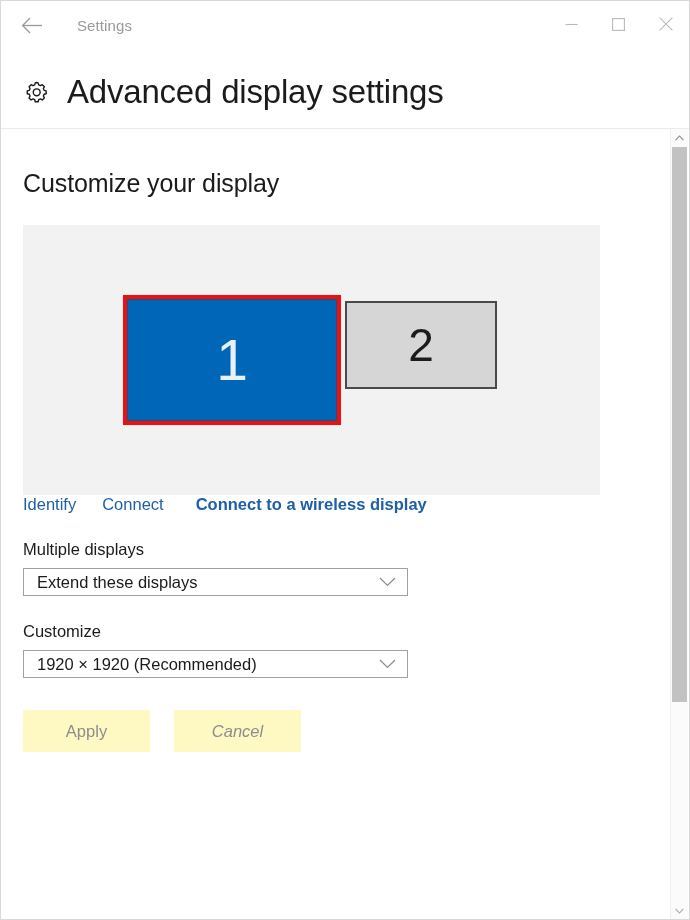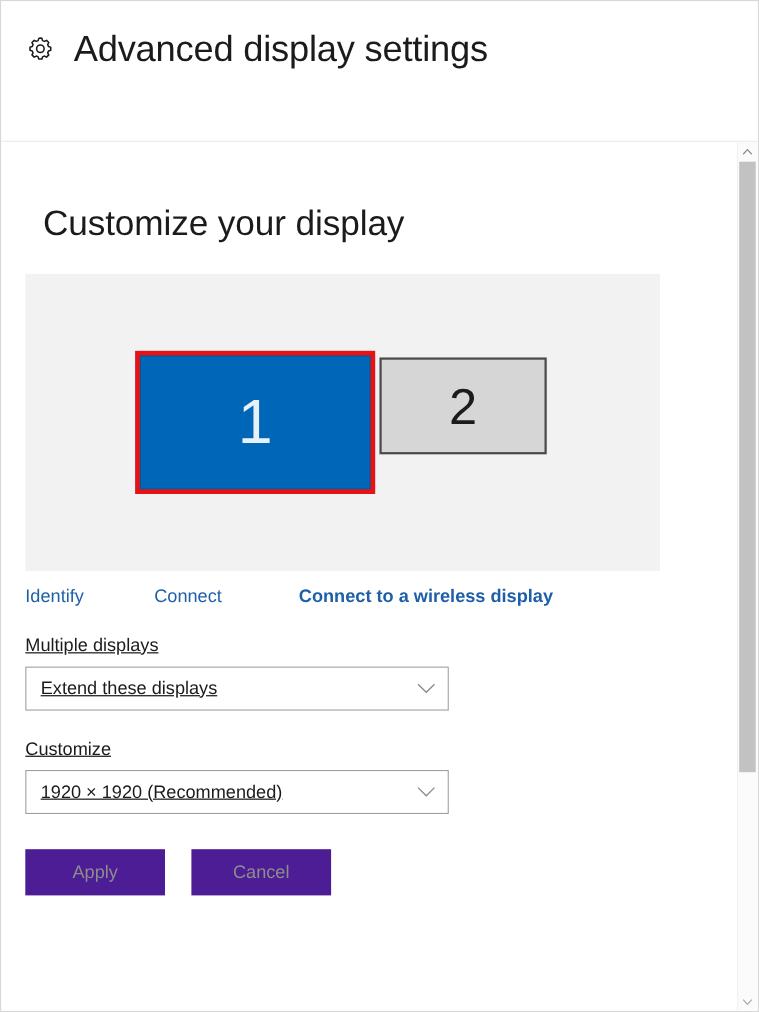--- a/index.html
+++ b/index.html
@@ -102,24 +102,24 @@
   .content {
     position: absolute;
     left: 0;
     top: 128px;
     width: 657px;
     height: 791px;
     box-sizing: border-box;
     padding: 0 0 0 22px;
   }
   .section-title {
-    font-size: 32px;
+    font-size: 25px;
     color: #1b1b1b;
     font-weight: 400;
-    margin: 16px;
+    margin: 0;
     padding-top: 40px;
     letter-spacing: -.1px;
   }
 
   
   .preview {
     position: relative;
     margin-top: 27px;
     width: 577px;
     height: 270px;
@@ -159,48 +159,45 @@
   }
   .monitor-2 .mon-num {
     color: #1b1b1b;
     font-size: 46px;
     line-height: 1;
     font-weight: 300;
   }
 
   
   .links {
-    margin-top: 14px;
-    display: flex;
-    align-items: center;
-    gap: 38px;
+    display: flex;
+    align-items: center;
   }
   .link {
     color: #1d5fa8;
     font-size: 16.5px;
     cursor: pointer;
     white-space: nowrap;
   }
   .link.gap1 { margin-left: 26px; }
   .link.gap2 { margin-left: 32px; font-weight: bold; }
 
   
   .field {
     margin-top: 26px;
-    text-decoration: underline;
   }
   .field-label {
     font-size: 16.5px;
     color: #1b1b1b;
     margin-bottom: 9px;
   }
   .combo {
     position: relative;
     width: 385px;
-    height: 40px;
+    height: 28px;
     box-sizing: border-box;
     border: 1px solid #a0a0a0;
     background: #ffffff;
     display: flex;
     align-items: center;
     cursor: pointer;
   }
   .combo-value {
     font-size: 16.5px;
     color: #1b1b1b;
@@ -218,28 +215,28 @@
 
   
   .buttons {
     margin-top: 32px;
     display: flex;
   }
   .btn {
     width: 127px;
     height: 42px;
     box-sizing: border-box;
-    background: #4c1d95;
+    background: #fef9c3;
     border: none;
     color: #8d8d8d;
     font-size: 16.5px;
     font-family: "Liberation Sans", sans-serif;
     cursor: default;
   }
-  .btn.second { margin-left: 24px; }
+  .btn.second { margin-left: 24px; font-style: italic; }
 
   
   .scrollbar {
     position: absolute;
     right: 1px;
     top: 128px;
     width: 17px;
     height: 790px;
     background: #fbfbfb;
     border-left: 1px solid #f1f1f1;
@@ -264,20 +261,47 @@
     height: 555px;
     background: #c2c2c2;
     cursor: pointer;
   }
 </style>
 </head>
 <body>
 
 <div class="window">
 
+  <div class="titlebar">
+    <div class="back-btn">
+      <svg width="22" height="17" viewBox="0 0 22 17">
+        <path d="M9 1 L1.6 8.5 L9 16" fill="none" stroke="#9a9a9a" stroke-width="1.3"></path>
+        <path d="M1.8 8.5 H21" fill="none" stroke="#9a9a9a" stroke-width="1.3"></path>
+      </svg>
+    </div>
+    <div class="app-title">Settings</div>
+
+    <div class="win-controls">
+      <div class="win-btn">
+        <svg width="13" height="13" viewBox="0 0 13 13">
+          <path d="M0.5 6.5 H12.5" stroke="#b9b9b9" stroke-width="1.1" fill="none"></path>
+        </svg>
+      </div>
+      <div class="win-btn">
+        <svg width="13" height="13" viewBox="0 0 13 13">
+          <rect x="0.6" y="0.6" width="11.8" height="11.8" fill="none" stroke="#b9b9b9" stroke-width="1.1"></rect>
+        </svg>
+      </div>
+      <div class="win-btn">
+        <svg width="14" height="14" viewBox="0 0 14 14">
+          <path d="M0.6 0.6 L13.4 13.4 M13.4 0.6 L0.6 13.4" stroke="#b9b9b9" stroke-width="1.1" fill="none"></path>
+        </svg>
+      </div>
+    </div>
+  </div>
 
   <div class="page-header">
     <div class="gear-wrap">
       <svg width="27" height="27" viewBox="0 0 24 24">
         <g fill="none" stroke="#1b1b1b" stroke-width="1.25" stroke-linejoin="round">
           <path d="M12 3.1 L13.45 3.45 L13.95 5.25 L15.5 5.9 L17.15 5.05 L18.95 6.85 L18.1 8.5 L18.75 10.05 L20.55 10.55 L20.55 13.1 L18.75 13.6 L18.1 15.15 L18.95 16.8 L17.15 18.6 L15.5 17.75 L13.95 18.4 L13.45 20.2 L10.9 20.2 L10.4 18.4 L8.85 17.75 L7.2 18.6 L5.4 16.8 L6.25 15.15 L5.6 13.6 L3.8 13.1 L3.8 10.55 L5.6 10.05 L6.25 8.5 L5.4 6.85 L7.2 5.05 L8.85 5.9 L10.4 5.25 L10.9 3.45 Z"></path>
           <circle cx="12.17" cy="11.82" r="3.05"></circle>
         </g>
       </svg>
     </div>

